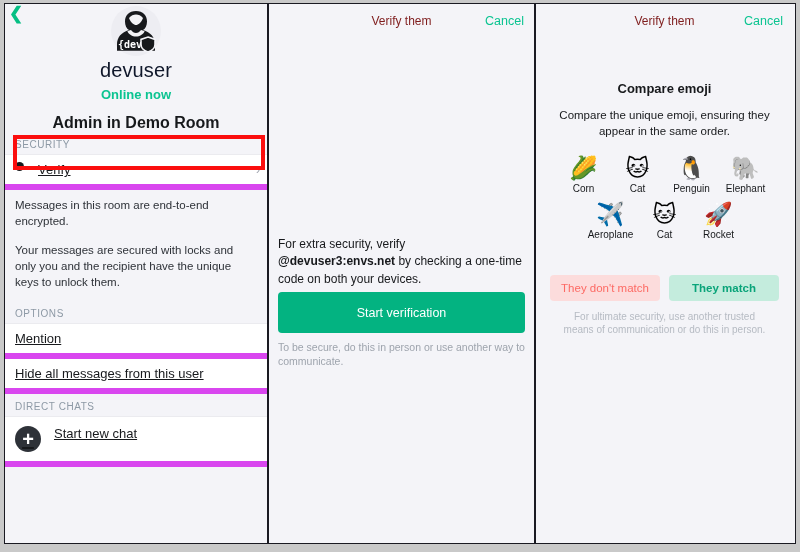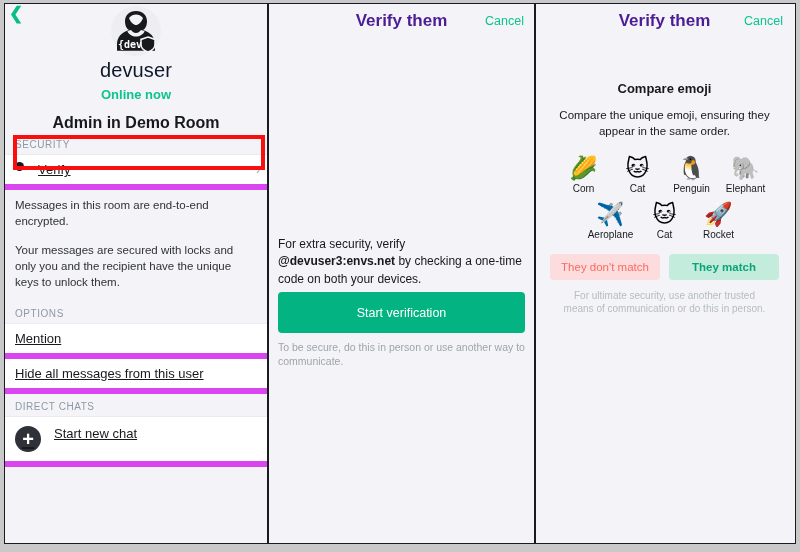--- a/index.html
+++ b/index.html
@@ -109,21 +109,21 @@
   .chat-row { padding: 9px 10px; }
 
   
   .modal-title-bar {
     position: relative;
     height: 33px;
     display: flex; align-items: center; justify-content: center;
     background: #f4f4f8;
   }
   .modal-title {
-    font-size: 17px; font-weight: 700; color: #4c1d95;
+    font-size: 12px; font-weight: 400; color: #7f1d1d;
   }
   .modal-cancel {
     position: absolute; right: 10px; top: 50%;
     transform: translateY(-50%);
     font-size: 12.5px; color: #0bc491;
   }
 
   
   .mid-body {
     position: absolute; left: 0; right: 0;
@@ -182,21 +182,21 @@
   }
   .sas-actions {
     display: flex; justify-content: center; gap: 9px;
     margin-top: 14px; padding: 0 14px;
   }
   .btn-no, .btn-yes {
     height: 26px; width: 110px;
     border: none; border-radius: 4px;
     font-size: 11.5px;
     font-family: "Liberation Sans", sans-serif;
-    display: flex; align-items: center; justify-content: center;
+    display: flex; align-items: center; justify-content: center; margin-top: 21px;
   }
   .btn-no  { background: #fcdcdc; color: #fd6a64; }
   .btn-yes { background: #c4ecdd; color: #0aa47a; font-weight: bold; }
   .sas-foot {
     margin-top: 9px; padding: 0 22px;
     text-align: center;
     font-size: 10px; line-height: 1.35; color: #b6bbc3;
   }
 
   

